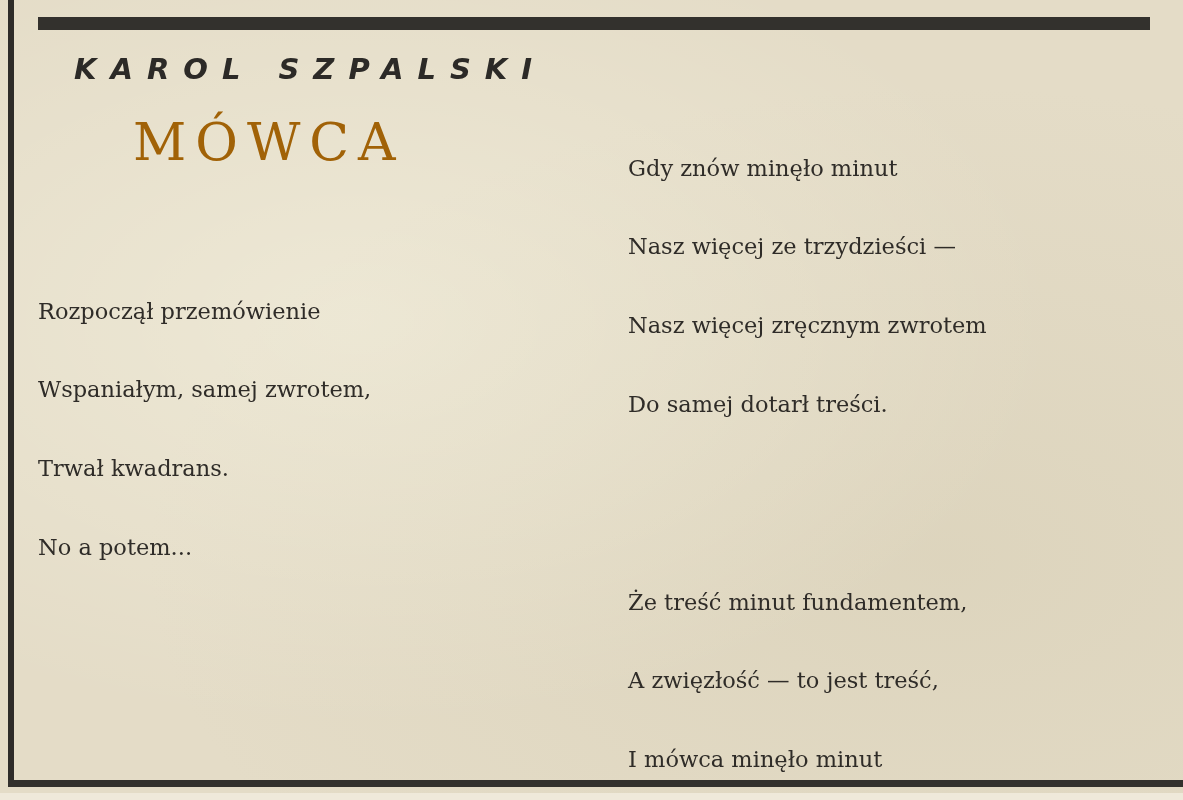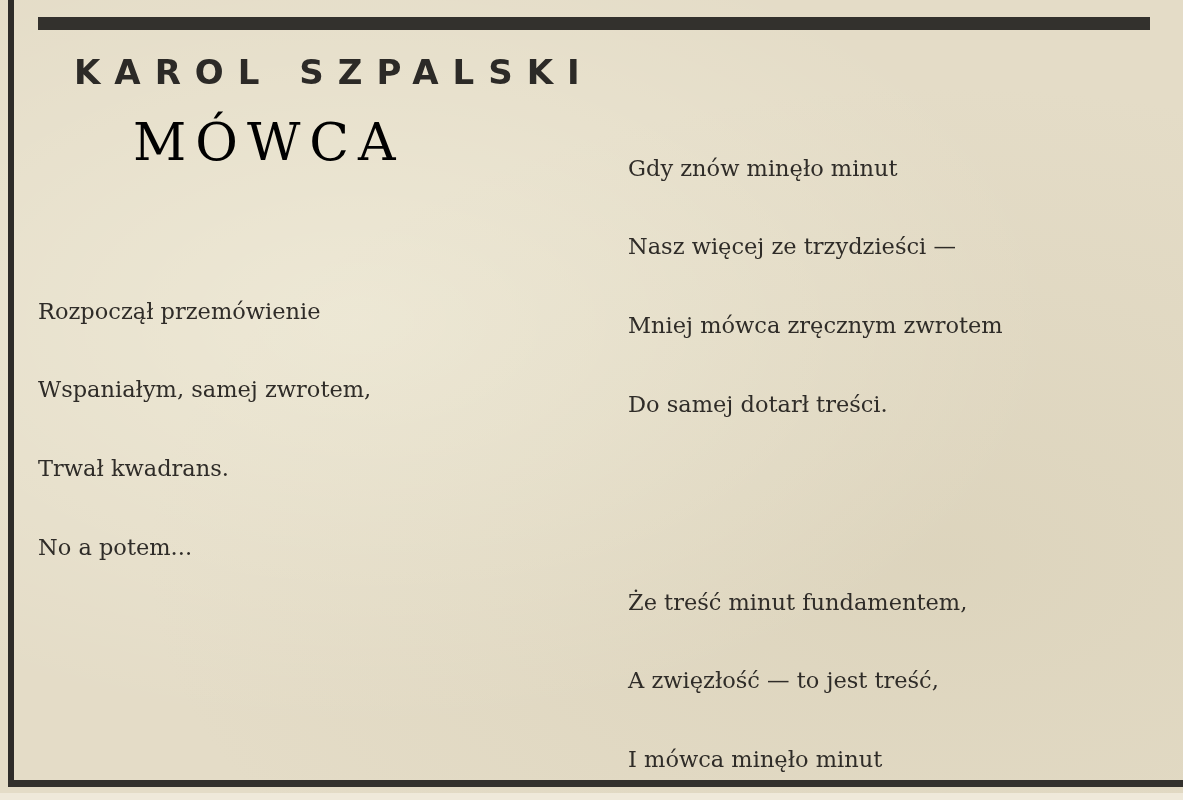--- a/index.html
+++ b/index.html
@@ -29,30 +29,30 @@
       position: absolute; left: 8px; top: 780px; width: 1175px; height: 7px;
       background: #33312d;
     }
     .bottom-edge {
       position: absolute; left: 0; top: 793px; width: 1183px; height: 7px;
       background: #efe9da;
     }
     .author {
       position: absolute; left: 74px; top: 52px;
       font-family: "DejaVu Sans", sans-serif;
-      font-weight: bold; 
-      font-size: 34px; letter-spacing: 14px;
+      font-weight: bold; font-style: italic;
+      font-size: 29px; letter-spacing: 14px;
       color: #2c2a27;
       white-space: nowrap;
     }
     .title {
       position: absolute; left: 133px; top: 112px;
       font-family: "DejaVu Serif", serif;
       font-size: 52px; letter-spacing: 9px;
-      color: #000000;
+      color: #a16207;
       font-weight: normal;
       white-space: nowrap;
     }
     .col {
       position: absolute;
       font-size: 22.5px;
       line-height: 26.2px;
       white-space: pre;
     }
     .col-left { left: 38px; top: 193px; }
@@ -86,21 +86,21 @@
     
   </div>
   
   
 </div>
 
 <div class="col col-right">
   <div class="stanza">
     <span class="line">Gdy znów minęło minut</span>
     <span class="line">Nasz więcej ze trzydzieści —</span>
-    <span class="line">Mniej mówca zręcznym zwrotem</span>
+    <span class="line">Nasz więcej zręcznym zwrotem</span>
     <span class="line">Do samej dotarł treści.</span>
   </div>
   <div class="stanza">
     <span class="line">Że treść minut fundamentem,</span>
     <span class="line">A zwięzłość — to jest treść,</span>
     <span class="line">I mówca minęło minut</span>
     
     
     
   </div>

